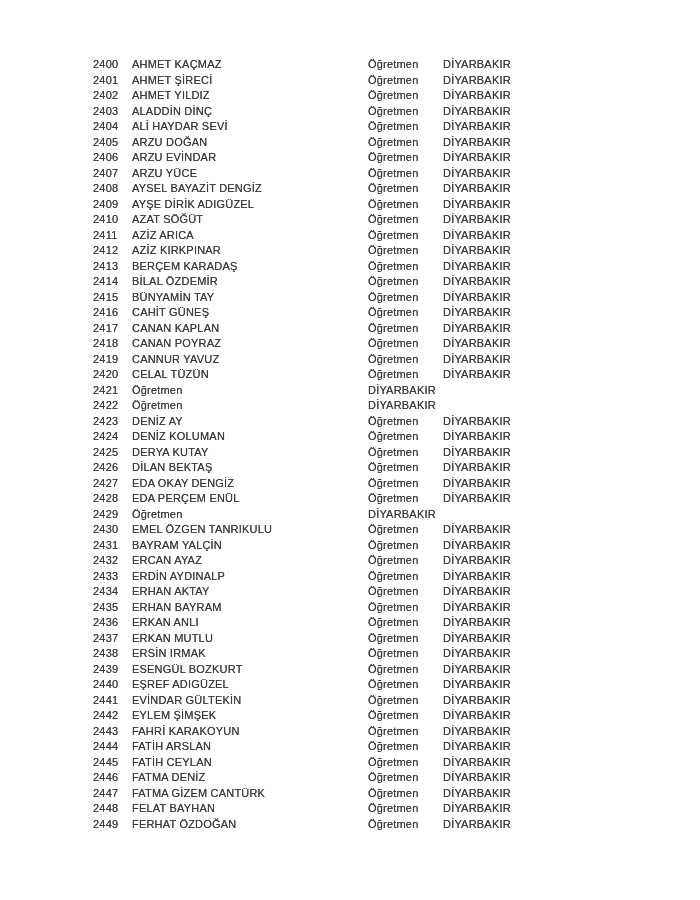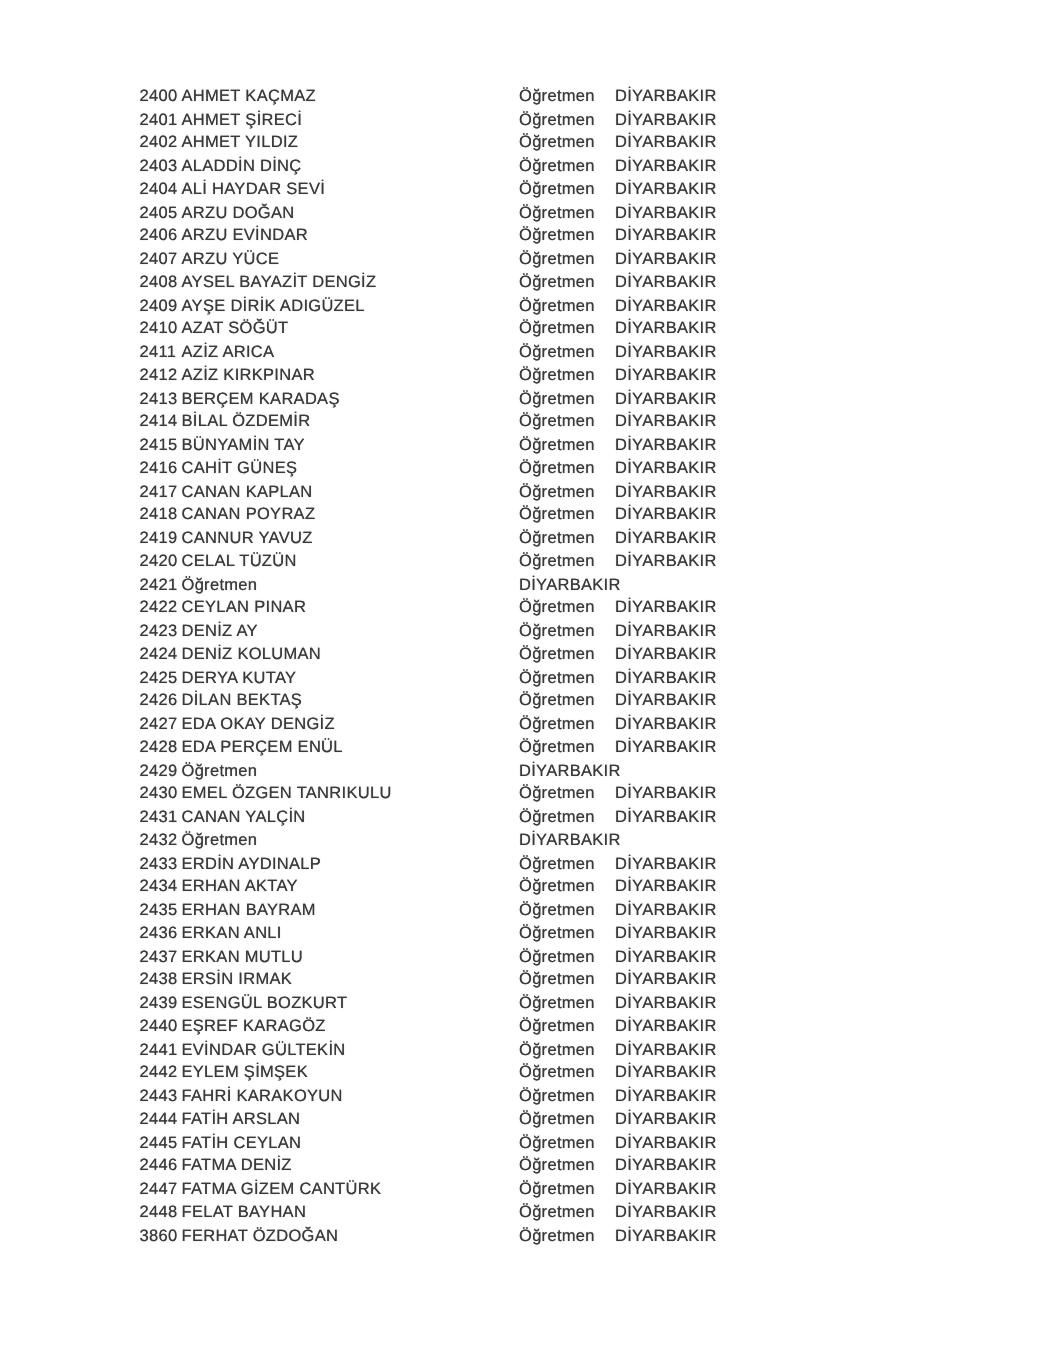--- a/index.html
+++ b/index.html
@@ -25,20 +25,21 @@
     font-size: 11px;
     text-shadow: 0 0 0.5px rgba(58,58,58,0.85);
     letter-spacing: 0.2px;
   }
   .row {
     display: grid;
     grid-template-columns: 28px 225px 64px auto;
     height: 15.5px;
     line-height: 15.5px;
     white-space: nowrap;
+    gap: 11px;
   }
   .row span {
     display: block;
     overflow: visible;
   }
 </style>
 </head>
 <body>
 
 <div class="page">
@@ -169,21 +170,20 @@
         <span class="occupation">Öğretmen</span>
         <span class="city">DİYARBAKIR</span>
       </div>
       <div class="row">
         <span class="no">2421</span>
         <span class="occupation">Öğretmen</span>
         <span class="city">DİYARBAKIR</span>
       </div>
       <div class="row">
         <span class="no">2422</span>
-        <span class="name">CEYLAN PINAR</span>
         <span class="occupation">Öğretmen</span>
         <span class="city">DİYARBAKIR</span>
       </div>
       <div class="row">
         <span class="no">2423</span>
         <span class="name">DENİZ AY</span>
         <span class="occupation">Öğretmen</span>
         <span class="city">DİYARBAKIR</span>
       </div>
       <div class="row">
@@ -222,26 +222,27 @@
         <span class="city">DİYARBAKIR</span>
       </div>
       <div class="row">
         <span class="no">2430</span>
         <span class="name">EMEL ÖZGEN TANRIKULU</span>
         <span class="occupation">Öğretmen</span>
         <span class="city">DİYARBAKIR</span>
       </div>
       <div class="row">
         <span class="no">2431</span>
-        <span class="name">CANAN YALÇİN</span>
+        <span class="name">BAYRAM YALÇİN</span>
         <span class="occupation">Öğretmen</span>
         <span class="city">DİYARBAKIR</span>
       </div>
       <div class="row">
         <span class="no">2432</span>
+        <span class="name">ERCAN AYAZ</span>
         <span class="occupation">Öğretmen</span>
         <span class="city">DİYARBAKIR</span>
       </div>
       <div class="row">
         <span class="no">2433</span>
         <span class="name">ERDİN AYDINALP</span>
         <span class="occupation">Öğretmen</span>
         <span class="city">DİYARBAKIR</span>
       </div>
       <div class="row">
@@ -275,21 +276,21 @@
         <span class="city">DİYARBAKIR</span>
       </div>
       <div class="row">
         <span class="no">2439</span>
         <span class="name">ESENGÜL BOZKURT</span>
         <span class="occupation">Öğretmen</span>
         <span class="city">DİYARBAKIR</span>
       </div>
       <div class="row">
         <span class="no">2440</span>
-        <span class="name">EŞREF KARAGÖZ</span>
+        <span class="name">EŞREF ADIGÜZEL</span>
         <span class="occupation">Öğretmen</span>
         <span class="city">DİYARBAKIR</span>
       </div>
       <div class="row">
         <span class="no">2441</span>
         <span class="name">EVİNDAR GÜLTEKİN</span>
         <span class="occupation">Öğretmen</span>
         <span class="city">DİYARBAKIR</span>
       </div>
       <div class="row">
@@ -328,19 +329,19 @@
         <span class="occupation">Öğretmen</span>
         <span class="city">DİYARBAKIR</span>
       </div>
       <div class="row">
         <span class="no">2448</span>
         <span class="name">FELAT BAYHAN</span>
         <span class="occupation">Öğretmen</span>
         <span class="city">DİYARBAKIR</span>
       </div>
       <div class="row">
-        <span class="no">3860</span>
+        <span class="no">2449</span>
         <span class="name">FERHAT ÖZDOĞAN</span>
         <span class="occupation">Öğretmen</span>
         <span class="city">DİYARBAKIR</span>
       </div>
     </div>
 </div>
 
 </body></html>

